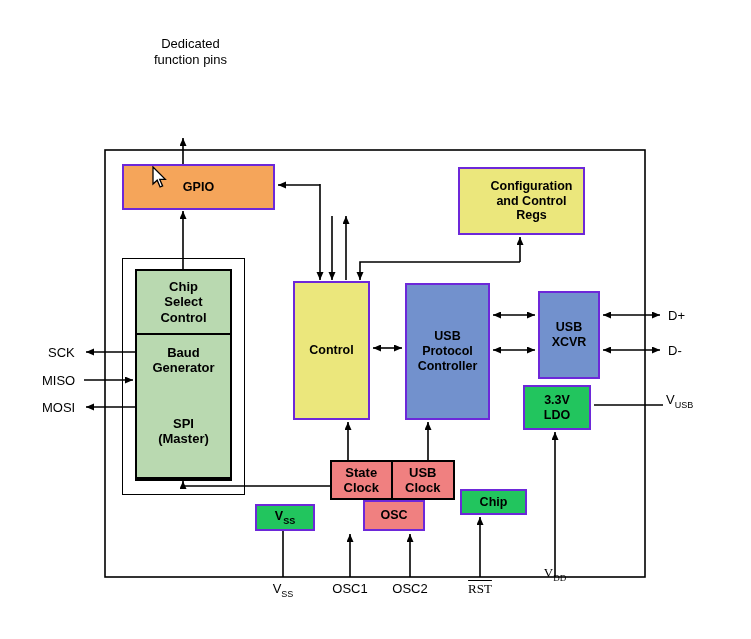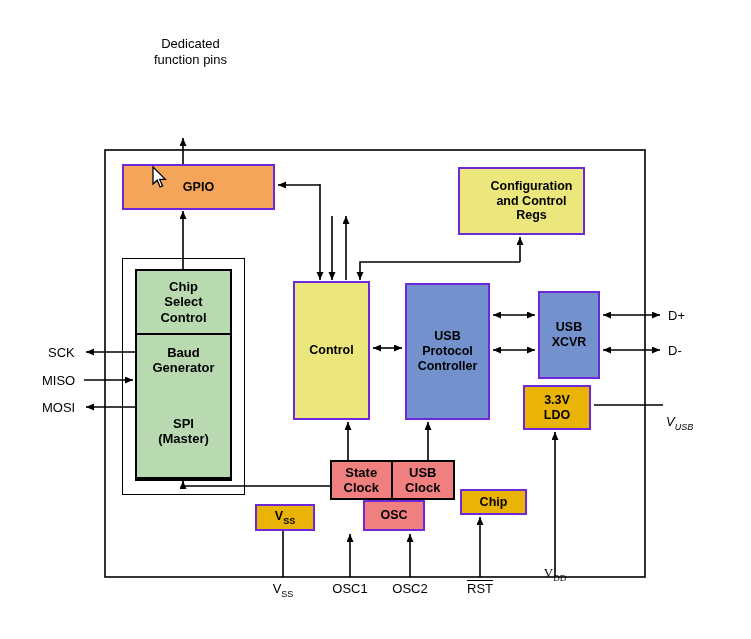--- a/index.html
+++ b/index.html
@@ -16,29 +16,29 @@
   .stack { position:absolute; z-index:2; display:flex; flex-direction:column; border:2px solid #000; }
   .sec {
     display:flex; align-items:center; justify-content:center;
     text-align:center; font-weight:bold; font-size:13px; line-height:1.18;
     white-space:pre-line;
   }
   .sec.divider { border-bottom:2px solid #000; }
   .lbl { position:absolute; z-index:2; font-size:13px; line-height:1.25; white-space:pre-line; }
   .center { text-align:center; }
   sub.sub { font-size:9px; }
-  .ov { text-decoration:overline; }
+  .ov { text-decoration:overline;font-family:Liberation Serif, serif; }
   .cursor { position:absolute; z-index:3; }
   
   .c-orange { background:var(--orange,#F5A55A); }
   .c-yellow { background:var(--yellow,#EBE77C); }
   .c-green  { background:var(--green,#B9D9B0); }
   .c-blue   { background:var(--blue,#7291CD); }
   .c-pink   { background:var(--pink,#F08080); }
-  .c-white  { background:#eab308; }
+  .c-white  { background:#22c55e; }
 </style>
 </head>
 <body>
 
 <div class="canvas">
 
   <svg class="wires" width="751" height="639" viewBox="0 0 751 639">
     <defs>
       <marker id="ah" markerWidth="10" markerHeight="10" refX="8" refY="3.5" orient="auto" markerUnits="userSpaceOnUse">
         <polygon points="0,0 8,3.5 0,7" fill="#000"></polygon>
@@ -94,21 +94,21 @@
 
   <div class="lbl center" style="left:128px;top:36px;width:125px;">Dedicated
 function pins</div>
 
   <div class="lbl" style="left:48px;top:345px;">SCK</div>
   <div class="lbl" style="left:42px;top:373px;">MISO</div>
   <div class="lbl" style="left:42px;top:400px;">MOSI</div>
 
   <div class="lbl" style="left:668px;top:308px;">D+</div>
   <div class="lbl" style="left:668px;top:343px;">D-</div>
-  <div class="lbl" style="left:666px;top:414px;font-style:italic;"><span>V</span><sub class="sub">USB</sub></div>
+  <div class="lbl" style="left:666px;top:392px;"><span>V</span><sub class="sub">USB</sub></div>
 
   <div class="lbl center" style="left:253px;top:581px;width:60px;"><span>V</span><sub class="sub">SS</sub></div>
   <div class="lbl center" style="left:320px;top:581px;width:60px;">OSC1</div>
   <div class="lbl center" style="left:380px;top:581px;width:60px;">OSC2</div>
   <div class="lbl center" style="left:452px;top:581px;width:56px;"><span class="ov">RST</span></div>
   <div class="lbl center" style="left:527px;top:565px;width:56px;font-family:Liberation Serif, serif;"><span>V</span><sub class="sub">DD</sub></div>
 
   <div class="block c-orange" style="left:122px;top:164px;width:153px;height:46px;">GPIO</div>
   <div class="block c-yellow" style="left:458px;top:167px;width:127px;height:68px;padding-left:20px;">Configuration
 and Control

